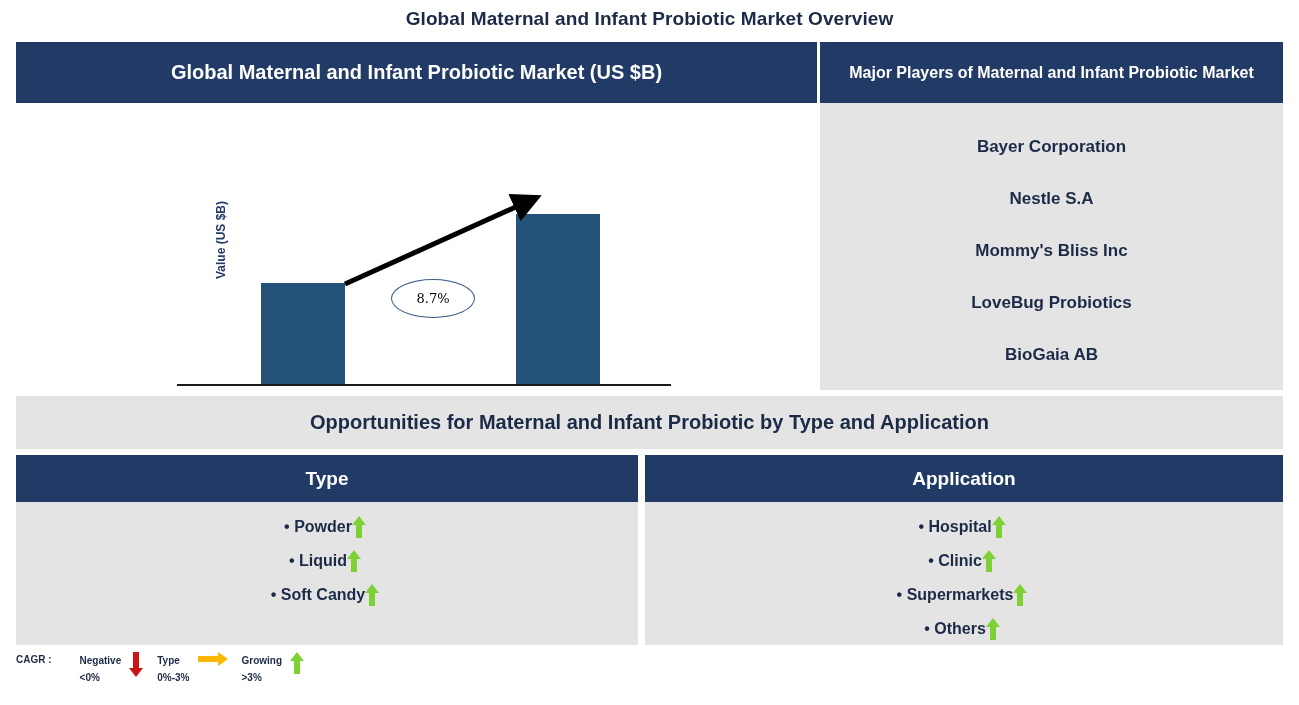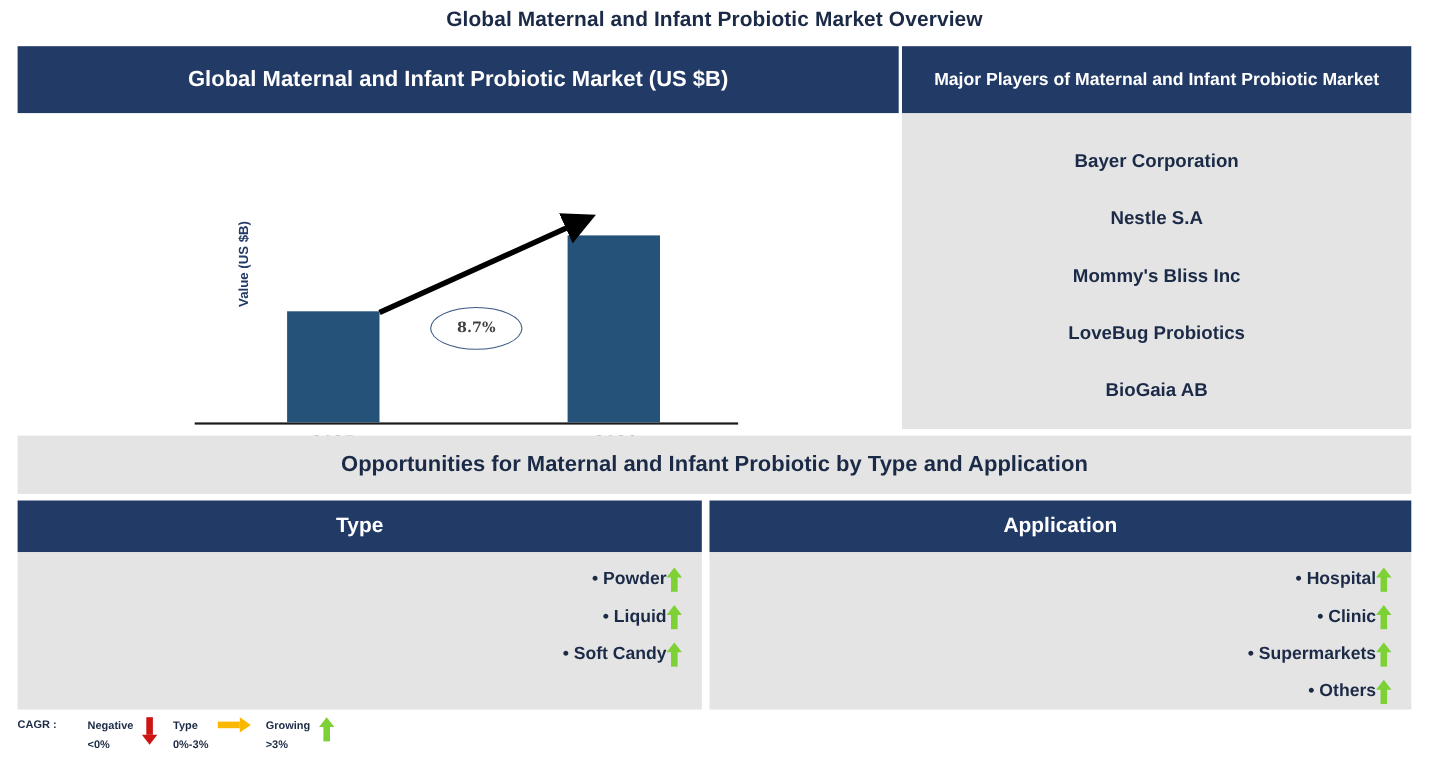--- a/index.html
+++ b/index.html
@@ -131,22 +131,22 @@
     top: 176px;
     width: 82px;
     height: 37px;
     border: 1.4px solid #3b5a86;
     border-radius: 50%;
     background: #ffffff;
     display: flex;
     align-items: center;
     justify-content: center;
     font-size: 13px;
-    font-weight: bold;
-    color: #404040;
+    font-weight: normal;
+    color: #000000;
     font-family: "DejaVu Serif", serif;
   }
 
   .source-note {
     position: absolute;
     left: 161px;
     top: 328px;
     width: 494px;
     text-align: center;
     font-size: 11px;
@@ -223,21 +223,21 @@
   }
   .table-body {
     background: #e4e4e4;
     height: 143px;
     padding: 8px 0 0 0;
     box-sizing: border-box;
   }
   .opp-row {
     display: flex;
     align-items: center;
-    justify-content: flex-end;
+    justify-content: center;
     height: 34px;
     padding: 0 18px 0 14px;
     box-sizing: border-box;
   }
   .opp-label {
     font-size: 16px;
     font-weight: bold;
     color: #1b2a46;
     white-space: nowrap;
   }

